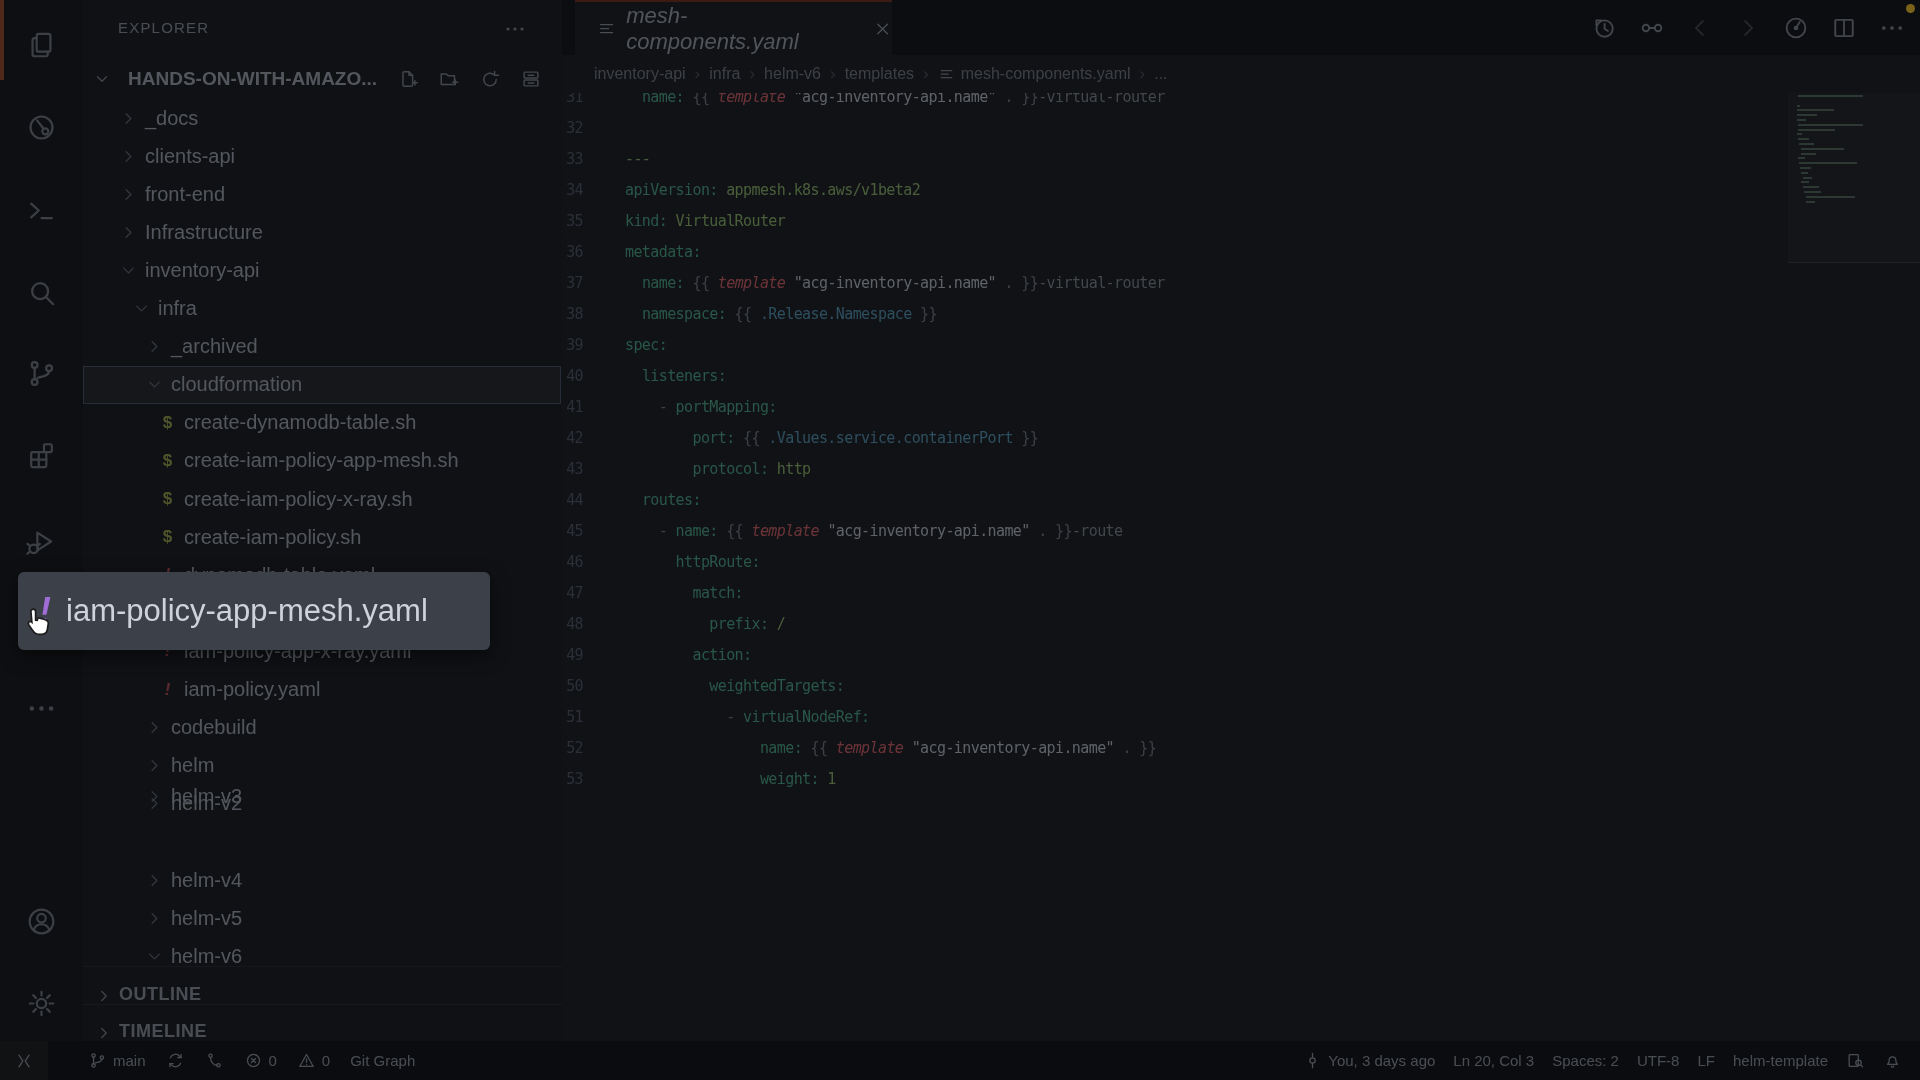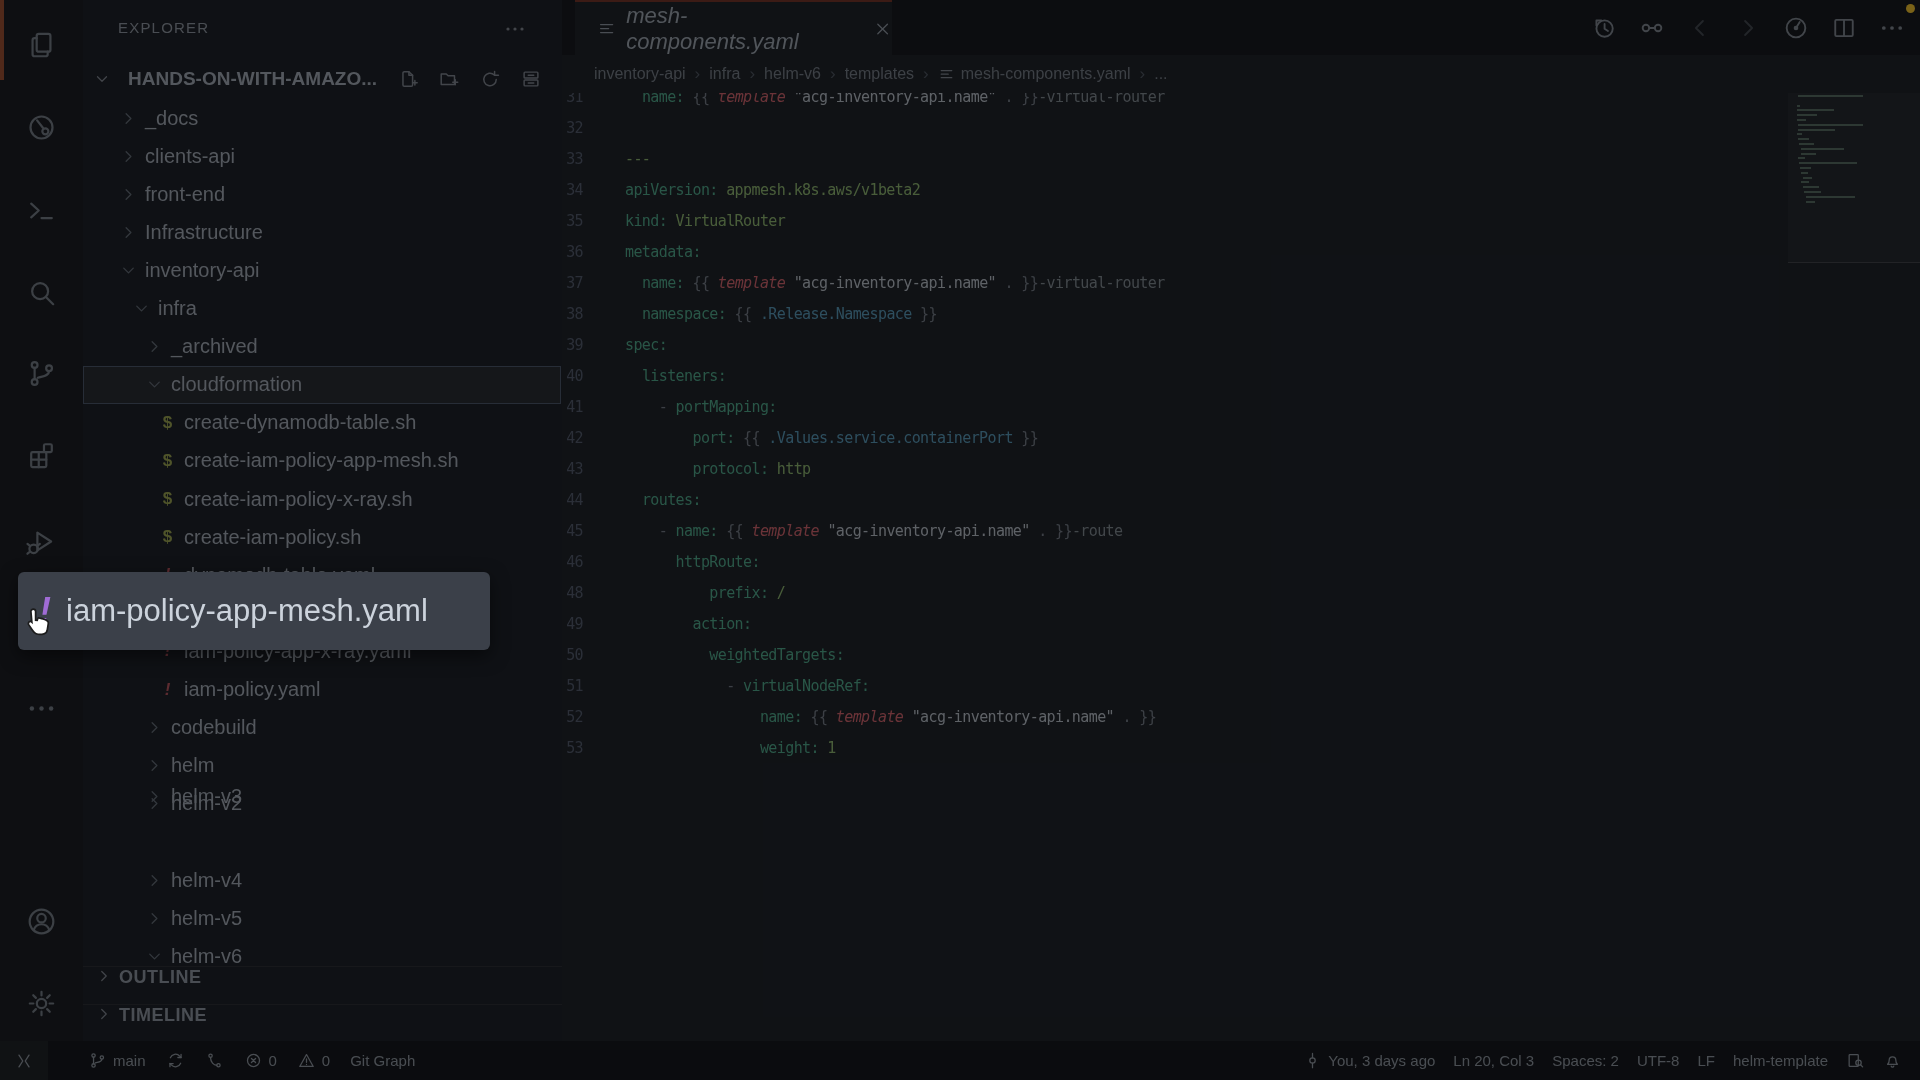--- a/index.html
+++ b/index.html
@@ -22,21 +22,21 @@
   .ws-actions{position:absolute;right:20px;top:10px;display:flex;gap:19px;color:#8a919c;}
   .ws-actions .ic{width:22px;height:22px;}
   .tree{position:absolute;left:0;top:0;right:0;height:966px;overflow:hidden;}
   .tree-row{position:absolute;left:0;right:1px;height:38px;display:flex;align-items:center;color:#aeb6c2;font-size:20px;white-space:nowrap;}
   .tree-row.sel{background:rgba(255,255,255,0.055);outline:1px solid rgba(130,150,190,0.45);outline-offset:-1px;}
   .tree-row .chev{width:19px;height:19px;color:#6b7480;flex:0 0 auto;}
   .tree-row .glyph{width:19px;text-align:center;font-weight:bold;font-size:17px;flex:0 0 auto;}
   .glyph.sh{color:#a6b058;}
   .glyph.yml{color:#c05a64;font-style:italic;}
   .tree-row .lbl{margin-left:7px;}
-  .sb-section{position:absolute;left:0;right:0;height:38px;border-top:1px solid rgba(255,255,255,0.07);display:flex;align-items:flex-start;color:#9aa2ad;font-weight:bold;font-size:18px;letter-spacing:0.5px;}
+  .sb-section{position:absolute;left:0;right:0;height:38px;border-top:1px solid rgba(255,255,255,0.07);display:flex;align-items:flex-end;color:#9aa2ad;font-weight:bold;font-size:18px;letter-spacing:0.5px;}
   .sb-section .chev{width:18px;height:18px;margin:0 6px 0 12px;color:#8a919c;}
   
   .editor{position:absolute;left:562px;top:0;width:1358px;height:1041px;background:#22262d;}
   .tabbar{position:absolute;left:0;top:0;right:0;height:55px;background:#1a1d23;}
   .tab{position:absolute;left:13px;top:0;width:317px;height:55px;background:#22262d;border-top:2px solid #7e3a2c;box-sizing:border-box;display:flex;align-items:center;}
   .tab .ic{width:20px;height:20px;margin-left:22px;color:#9aa2ad;}
   .tab-title{margin-left:10px;font-size:22px;font-style:italic;color:#a9b2bd;}
   .tab-close{width:19px;height:19px;margin-left:16px;color:#8a919c;}
   .ed-actions{position:absolute;top:0;right:14px;height:55px;display:flex;align-items:center;gap:20px;color:#8a919c;}
   .ed-actions .ic{width:28px;height:28px;}
@@ -544,20 +544,24 @@
         </div>
         <div class="code-line">
           <span class="ln">45</span>
           <span class="lc"><span class="tk-sp">    - </span><span class="tk-key">name:</span><span class="tk-sp"> {{ </span><span class="tk-kw">template</span><span class="tk-sp"> </span><span class="tk-str">"acg-inventory-api.name"</span><span class="tk-sp"> . }}</span><span class="tk-txt">-route</span></span>
         </div>
         <div class="code-line">
           <span class="ln">46</span>
           <span class="lc"><span class="tk-sp">      </span><span class="tk-key">httpRoute:</span></span>
         </div>
         <div class="code-line">
+          <span class="ln">47</span>
+          <span class="lc"><span class="tk-sp">        </span><span class="tk-key">match:</span></span>
+        </div>
+        <div class="code-line">
           <span class="ln">48</span>
           <span class="lc"><span class="tk-sp">          </span><span class="tk-key">prefix:</span><span class="tk-val"> /</span></span>
         </div>
         <div class="code-line">
           <span class="ln">49</span>
           <span class="lc"><span class="tk-sp">        </span><span class="tk-key">action:</span></span>
         </div>
         <div class="code-line">
           <span class="ln">50</span>
           <span class="lc"><span class="tk-sp">          </span><span class="tk-key">weightedTargets:</span></span>

